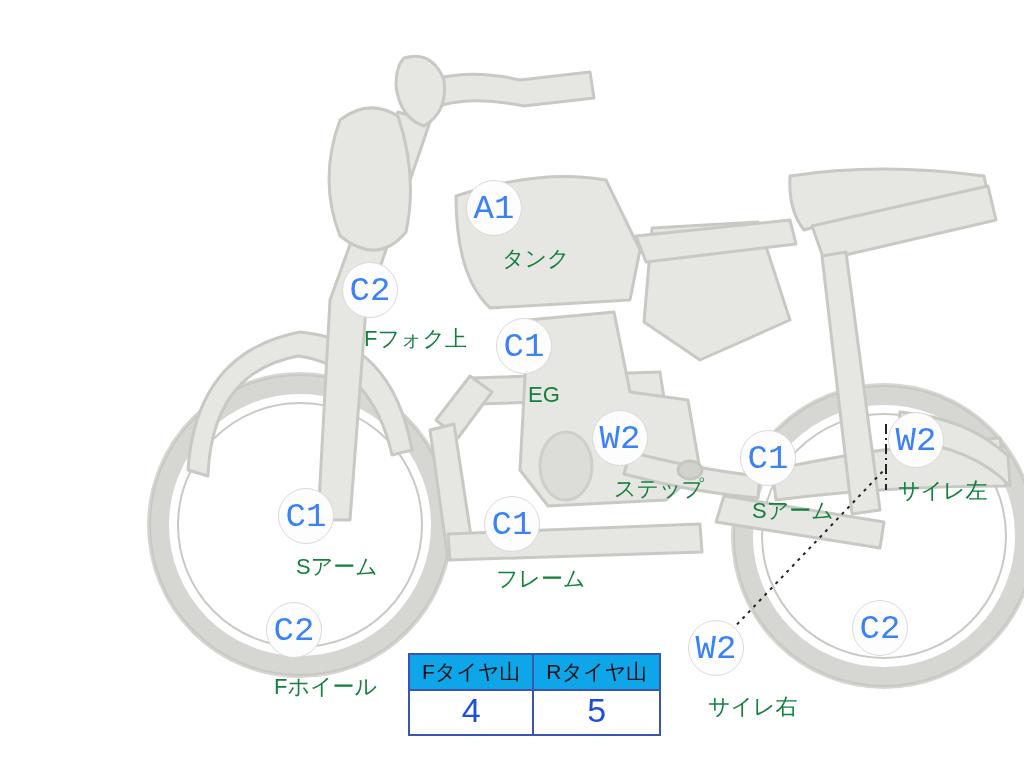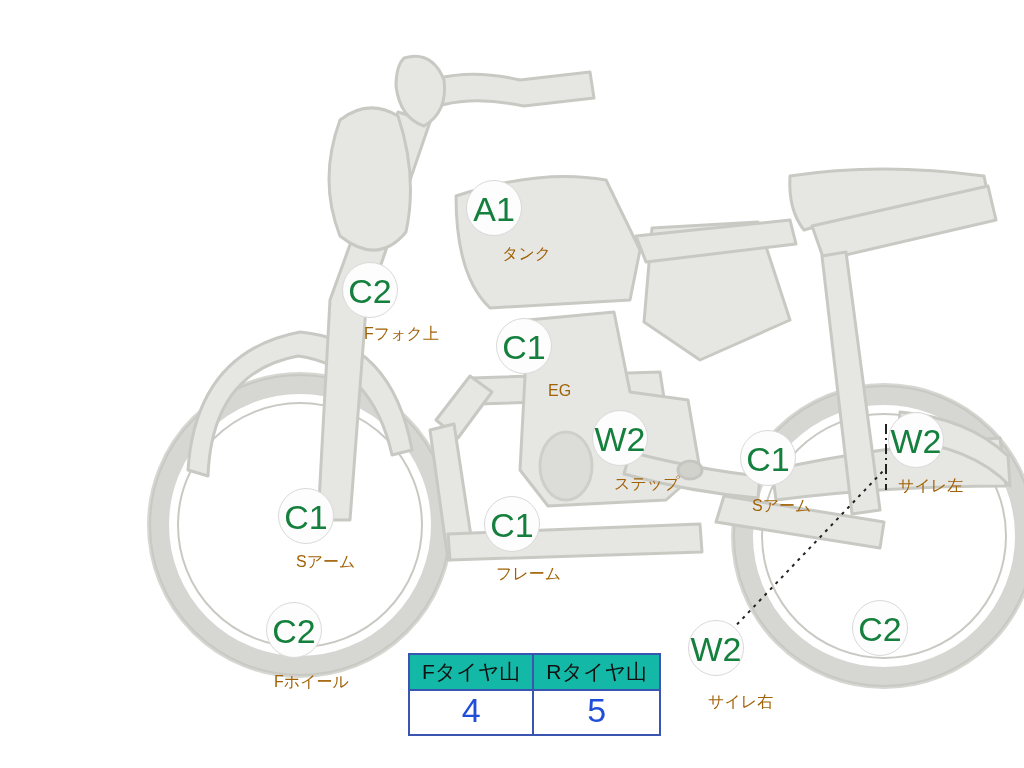--- a/index.html
+++ b/index.html
@@ -24,49 +24,49 @@
     width: 1024px;
     height: 768px;
   }
   .marker {
     position: absolute;
     width: 56px;
     height: 56px;
     border-radius: 50%;
     background: #fdfdfd;
     border: 1px solid #d9d9d9;
-    color: #15803d;
+    color: #3b82f6;
     font-size: 34px;
     line-height: 56px;
     text-align: center;
-    font-family: Liberation Sans, sans-serif;
+    font-family: Liberation Mono, monospace;
     box-sizing: border-box;
   }
   .marker-label {
     position: absolute;
-    color: #a16207;
-    font-size: 16px;
+    color: #15803d;
+    font-size: 22px;
     white-space: nowrap;
     font-family: "Liberation Sans", sans-serif;
   }
   .tire-table {
     position: absolute;
     left: 408px;
     top: 653px;
     border-collapse: collapse;
     background: #ffffff;
   }
   .tire-table th {
     border: 2px solid #3a55b0;
     font-size: 21px;
     font-weight: normal;
     color: #111111;
     padding: 3px 12px;
     text-align: center;
-    background: #14b8a6;
+    background: #0ea5e9;
   }
   .tire-table td {
     border: 2px solid #3a55b0;
     font-size: 34px;
     color: #1f4fd8;
     padding: 0 12px 4px 12px;
     text-align: center;
     font-family: "Liberation Sans", sans-serif;
   }
   .leader {
@@ -137,21 +137,21 @@
     <line x1="886" y1="424" x2="886" y2="490" stroke="#222222" stroke-width="2" stroke-dasharray="10,4,2,4"></line>
   </svg>
 
   <div class="marker" style="left:466px; top:180px;">A1</div>
   <div class="marker-label" style="left:502px; top:244px;">タンク</div>
 
   <div class="marker" style="left:342px; top:262px;">C2</div>
   <div class="marker-label" style="left:364px; top:324px;">Fフォク上</div>
 
   <div class="marker" style="left:496px; top:318px;">C1</div>
-  <div class="marker-label" style="left:548px; top:382px;">EG</div>
+  <div class="marker-label" style="left:528px; top:382px;">EG</div>
 
   <div class="marker" style="left:592px; top:410px;">W2</div>
   <div class="marker-label" style="left:614px; top:474px;">ステップ</div>
 
   <div class="marker" style="left:740px; top:430px;">C1</div>
   <div class="marker-label" style="left:752px; top:496px;text-align:right;">Sアーム</div>
 
   <div class="marker" style="left:888px; top:412px;">W2</div>
   <div class="marker-label" style="left:898px; top:476px;">サイレ左</div>
 

